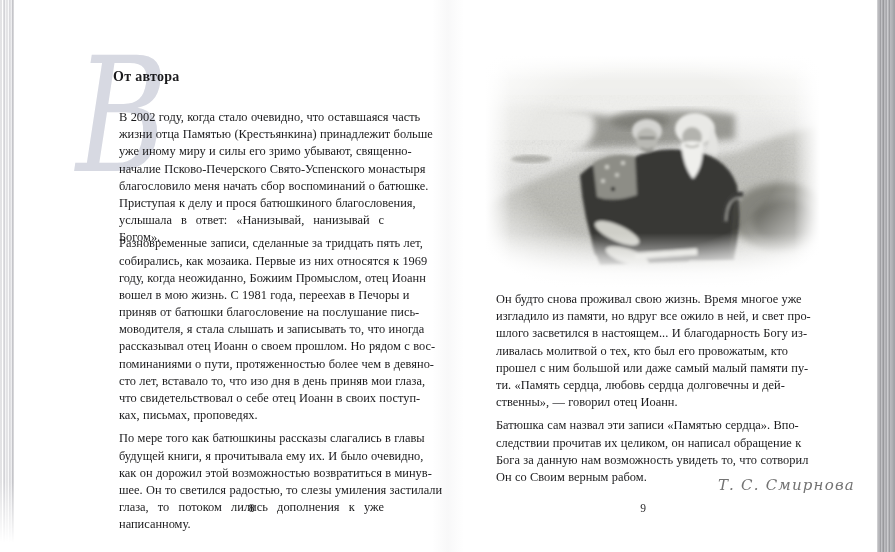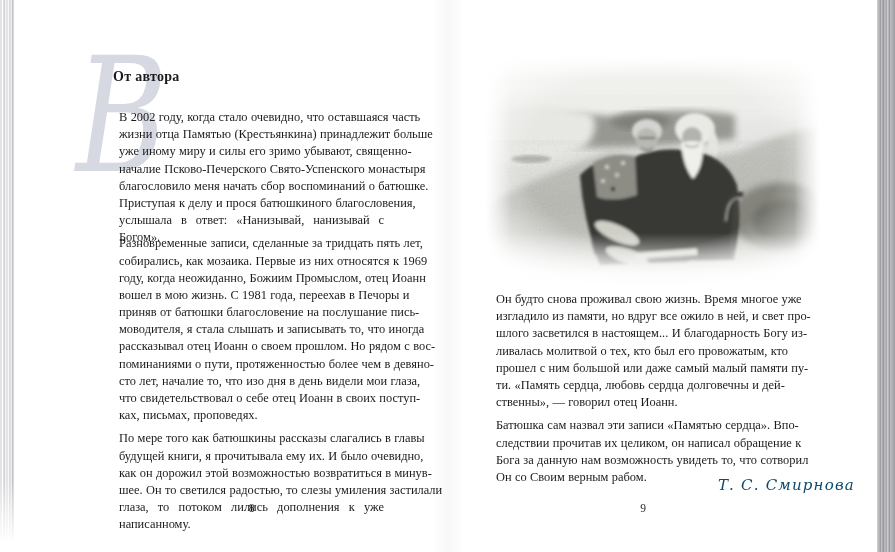--- a/index.html
+++ b/index.html
@@ -61,21 +61,21 @@
   .line.last { text-align-last:left; white-space:normal; }
   .page-number {
     position:absolute; top:502px; font-size:11.5px; text-align:center; z-index:2;
     color:#2a2a2c;
   }
   .page-number.left  { left:113px; width:277px; }
   .page-number.right { left:505px; width:276px; }
   .signature {
     position:absolute; left:505px; top:476px; width:350px; z-index:2;
     text-align:right; font-family:"DejaVu Serif", serif; font-style:italic;
-    font-size:15px; letter-spacing:1.2px; color:#0c4a6e;
+    font-size:15px; letter-spacing:1.2px; color:#737373;
   }
   .photo-wrap { position:absolute; left:485px; top:55px; width:335px; height:232px; z-index:1; }
 </style>
 </head>
 <body>
 
 <div class="book">
 
   <div class="edge-left"></div>
   <div class="edge-right"></div>
@@ -97,21 +97,21 @@
       </div>
       <div class="para">
         <div class="line">Разновременные записи, сделанные за тридцать пять лет,</div>
         <div class="line">собирались, как мозаика. Первые из них относятся к 1969</div>
         <div class="line">году, когда неожиданно, Божиим Промыслом, отец Иоанн</div>
         <div class="line">вошел в мою жизнь. С 1981 года, переехав в Печоры и</div>
         <div class="line">приняв от батюшки благословение на послушание пись-</div>
         <div class="line">моводителя, я стала слышать и записывать то, что иногда</div>
         <div class="line">рассказывал отец Иоанн о своем прошлом. Но рядом с вос-</div>
         <div class="line">поминаниями о пути, протяженностью более чем в девяно-</div>
-        <div class="line">сто лет, началие то, что изо дня в день видели мои глаза,</div>
+        <div class="line">сто лет, вставало то, что изо дня в день приняв мои глаза,</div>
         <div class="line">что свидетельствовал о себе отец Иоанн в своих поступ-</div>
         <div class="line last">ках, письмах, проповедях.</div>
       </div>
       <div class="para">
         <div class="line">По мере того как батюшкины рассказы слагались в главы</div>
         <div class="line">будущей книги, я прочитывала ему их. И было очевидно,</div>
         <div class="line">как он дорожил этой возможностью возвратиться в минув-</div>
         <div class="line">шее. Он то светился радостью, то слезы умиления застилали</div>
         <div class="line last">глаза, то потоком лились дополнения к уже написанному.</div>
       </div>

